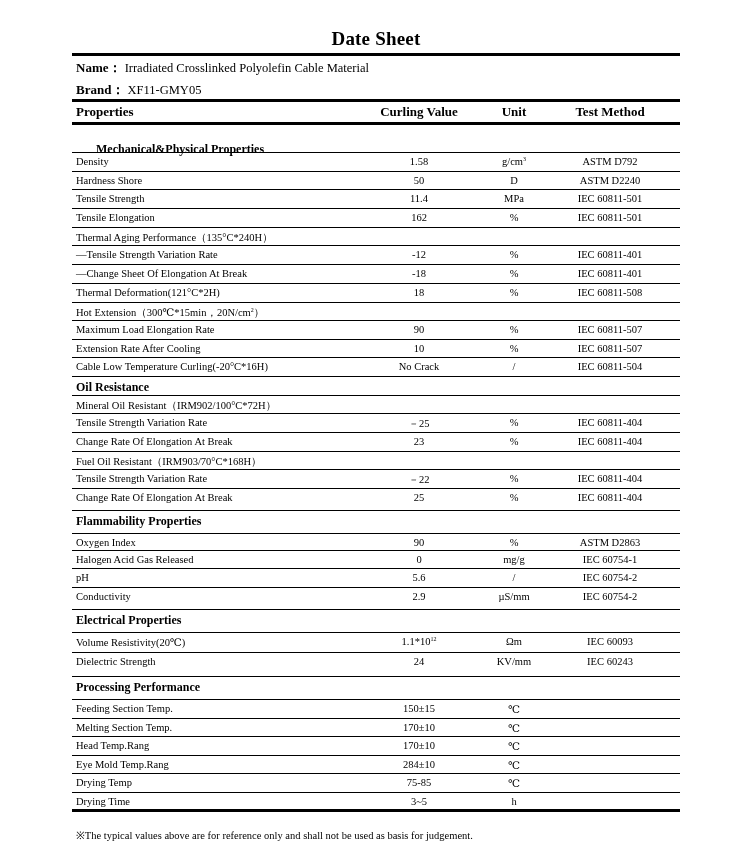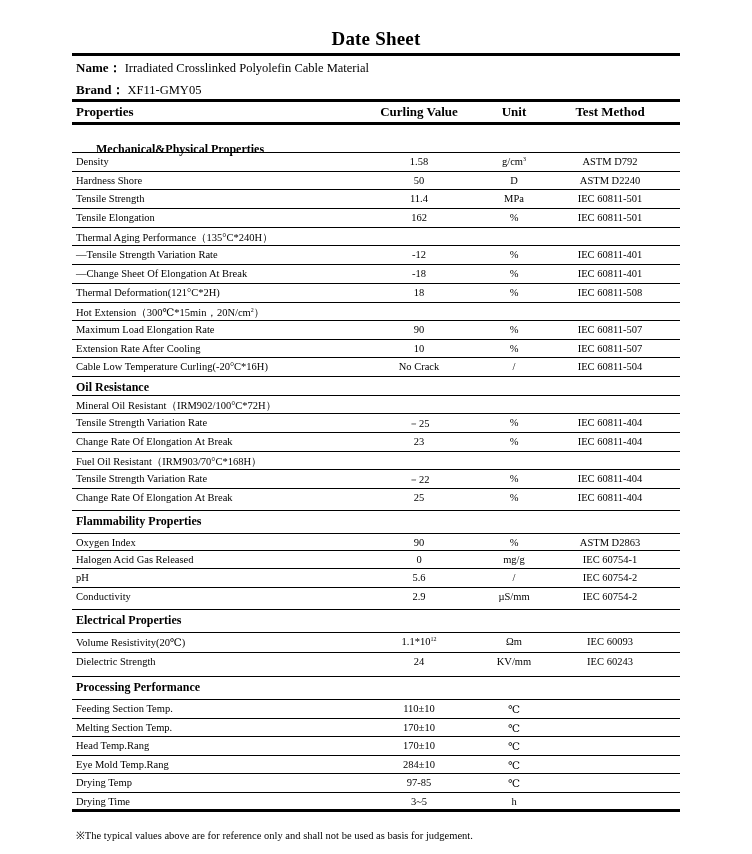--- a/index.html
+++ b/index.html
@@ -185,21 +185,21 @@
       <span class="cell c0" style="top:3px">Dielectric Strength</span>
       <span class="cell c1" style="top:3px"><span>24</span></span>
       <span class="cell c2" style="top:3px"><span>KV/mm</span></span>
       <span class="cell c3" style="top:3px">IEC 60243</span>
     </div>
     <div class="row" style="top: 676px; height: 23px;">
       <span class="cell c0 section" style="top:3px">Processing Performance</span>
     </div>
     <div class="row" style="top: 699px; height: 19px;">
       <span class="cell c0" style="top:3px">Feeding Section Temp.</span>
-      <span class="cell c1" style="top:3px"><span>110±10</span></span>
+      <span class="cell c1" style="top:3px"><span>150±15</span></span>
       <span class="cell c2" style="top:3px"><span>℃</span></span>
       <span class="cell c3" style="top:3px"></span>
     </div>
     <div class="row" style="top: 718px; height: 18px;">
       <span class="cell c0" style="top:3px">Melting Section Temp.</span>
       <span class="cell c1" style="top:3px"><span>170±10</span></span>
       <span class="cell c2" style="top:3px"><span>℃</span></span>
       <span class="cell c3" style="top:3px"></span>
     </div>
     <div class="row" style="top: 736px; height: 19px;">
@@ -209,21 +209,21 @@
       <span class="cell c3" style="top:3px"></span>
     </div>
     <div class="row" style="top: 755px; height: 18px;">
       <span class="cell c0" style="top:3px">Eye Mold Temp.Rang</span>
       <span class="cell c1" style="top:3px"><span>284±10</span></span>
       <span class="cell c2" style="top:3px"><span>℃</span></span>
       <span class="cell c3" style="top:3px"></span>
     </div>
     <div class="row" style="top: 773px; height: 19px;">
       <span class="cell c0" style="top:3px">Drying Temp</span>
-      <span class="cell c1" style="top:3px"><span>97-85</span></span>
+      <span class="cell c1" style="top:3px"><span>75-85</span></span>
       <span class="cell c2" style="top:3px"><span>℃</span></span>
       <span class="cell c3" style="top:3px"></span>
     </div>
     <div class="row" style="top: 792px; height: 17px;">
       <span class="cell c0" style="top:3px">Drying Time</span>
       <span class="cell c1" style="top:3px"><span>3~5</span></span>
       <span class="cell c2" style="top:3px"><span>h</span></span>
       <span class="cell c3" style="top:3px"></span>
     </div>
   </div>

